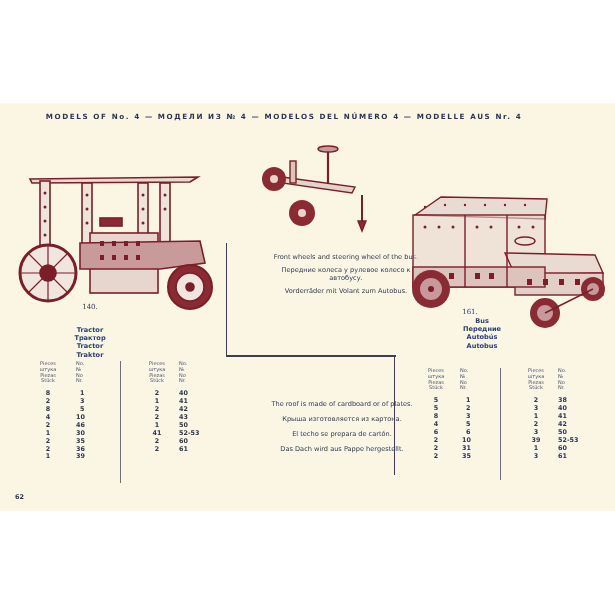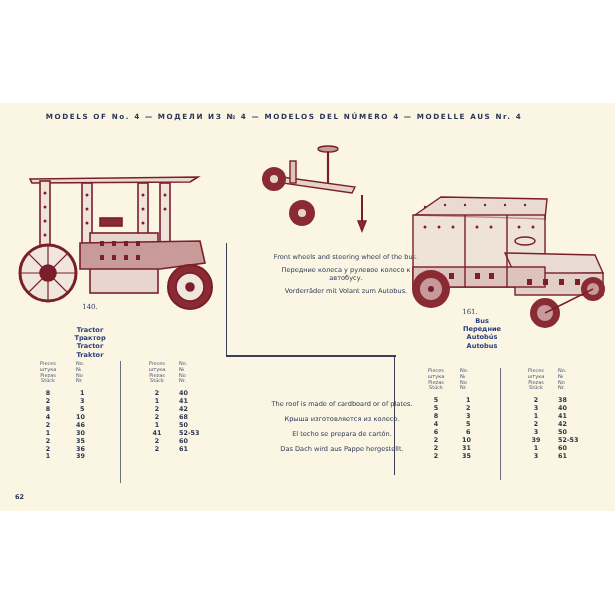--- a/index.html
+++ b/index.html
@@ -169,21 +169,21 @@
     <div class="row">
         <div class="c1">1</div>
         <div class="c2" style="padding-left:4px">41</div>
       </div>
     <div class="row">
         <div class="c1">2</div>
         <div class="c2" style="padding-left:4px">42</div>
       </div>
     <div class="row">
         <div class="c1">2</div>
-        <div class="c2" style="padding-left:4px">68</div>
+        <div class="c2" style="padding-left:4px">43</div>
       </div>
     <div class="row">
         <div class="c1">1</div>
         <div class="c2" style="padding-left:4px">50</div>
       </div>
     <div class="row">
         <div class="c1">41</div>
         <div class="c2" style="padding-left:4px">52-53</div>
       </div>
     <div class="row">
@@ -216,21 +216,21 @@
   <div class="vline" style="left:394px;top:252px;height:120px;"></div>
 
   <div class="abs caption" style="left:232px;top:150px;width:156px;">
     <p>Front wheels and steering wheel of the bus.</p>
     <p>Передние колеса у рулевое колесо к автобусу.</p>
     <p>Vorderräder mit Volant zum Autobus.</p>
   </div>
 
   <div class="abs caption" style="left:222px;top:297px;width:168px;line-height:9px;text-align:center;">
     <p style="margin-bottom:6px;">The roof is made of cardboard or of plates.</p>
-    <p style="margin-bottom:6px;">Крыша изготовляется из колесо.</p>
+    <p style="margin-bottom:6px;">Крыша изготовляется из картона.</p>
     <p style="margin-bottom:6px;">El techo se prepara de cartón.</p>
     <p>Das Dach wird aus Pappe hergestellt.</p>
   </div>
 
   <svg width="205" height="130" style="left:405px;top:90px;">
     <g stroke="#7a1f2a" stroke-width="1.4">
       <path d="M10,22 L36,4 L142,6 L140,26 Z" fill="#eadbd2"></path>
       <rect x="8" y="22" width="132" height="72" fill="#e7d6ce" fill-opacity="0.6"></rect>
       <path d="M100,60 L190,62 L198,80 L110,82 Z" fill="#eadbd2"></path>
       <rect x="110" y="80" width="88" height="22" fill="#e2cfc7"></rect>

